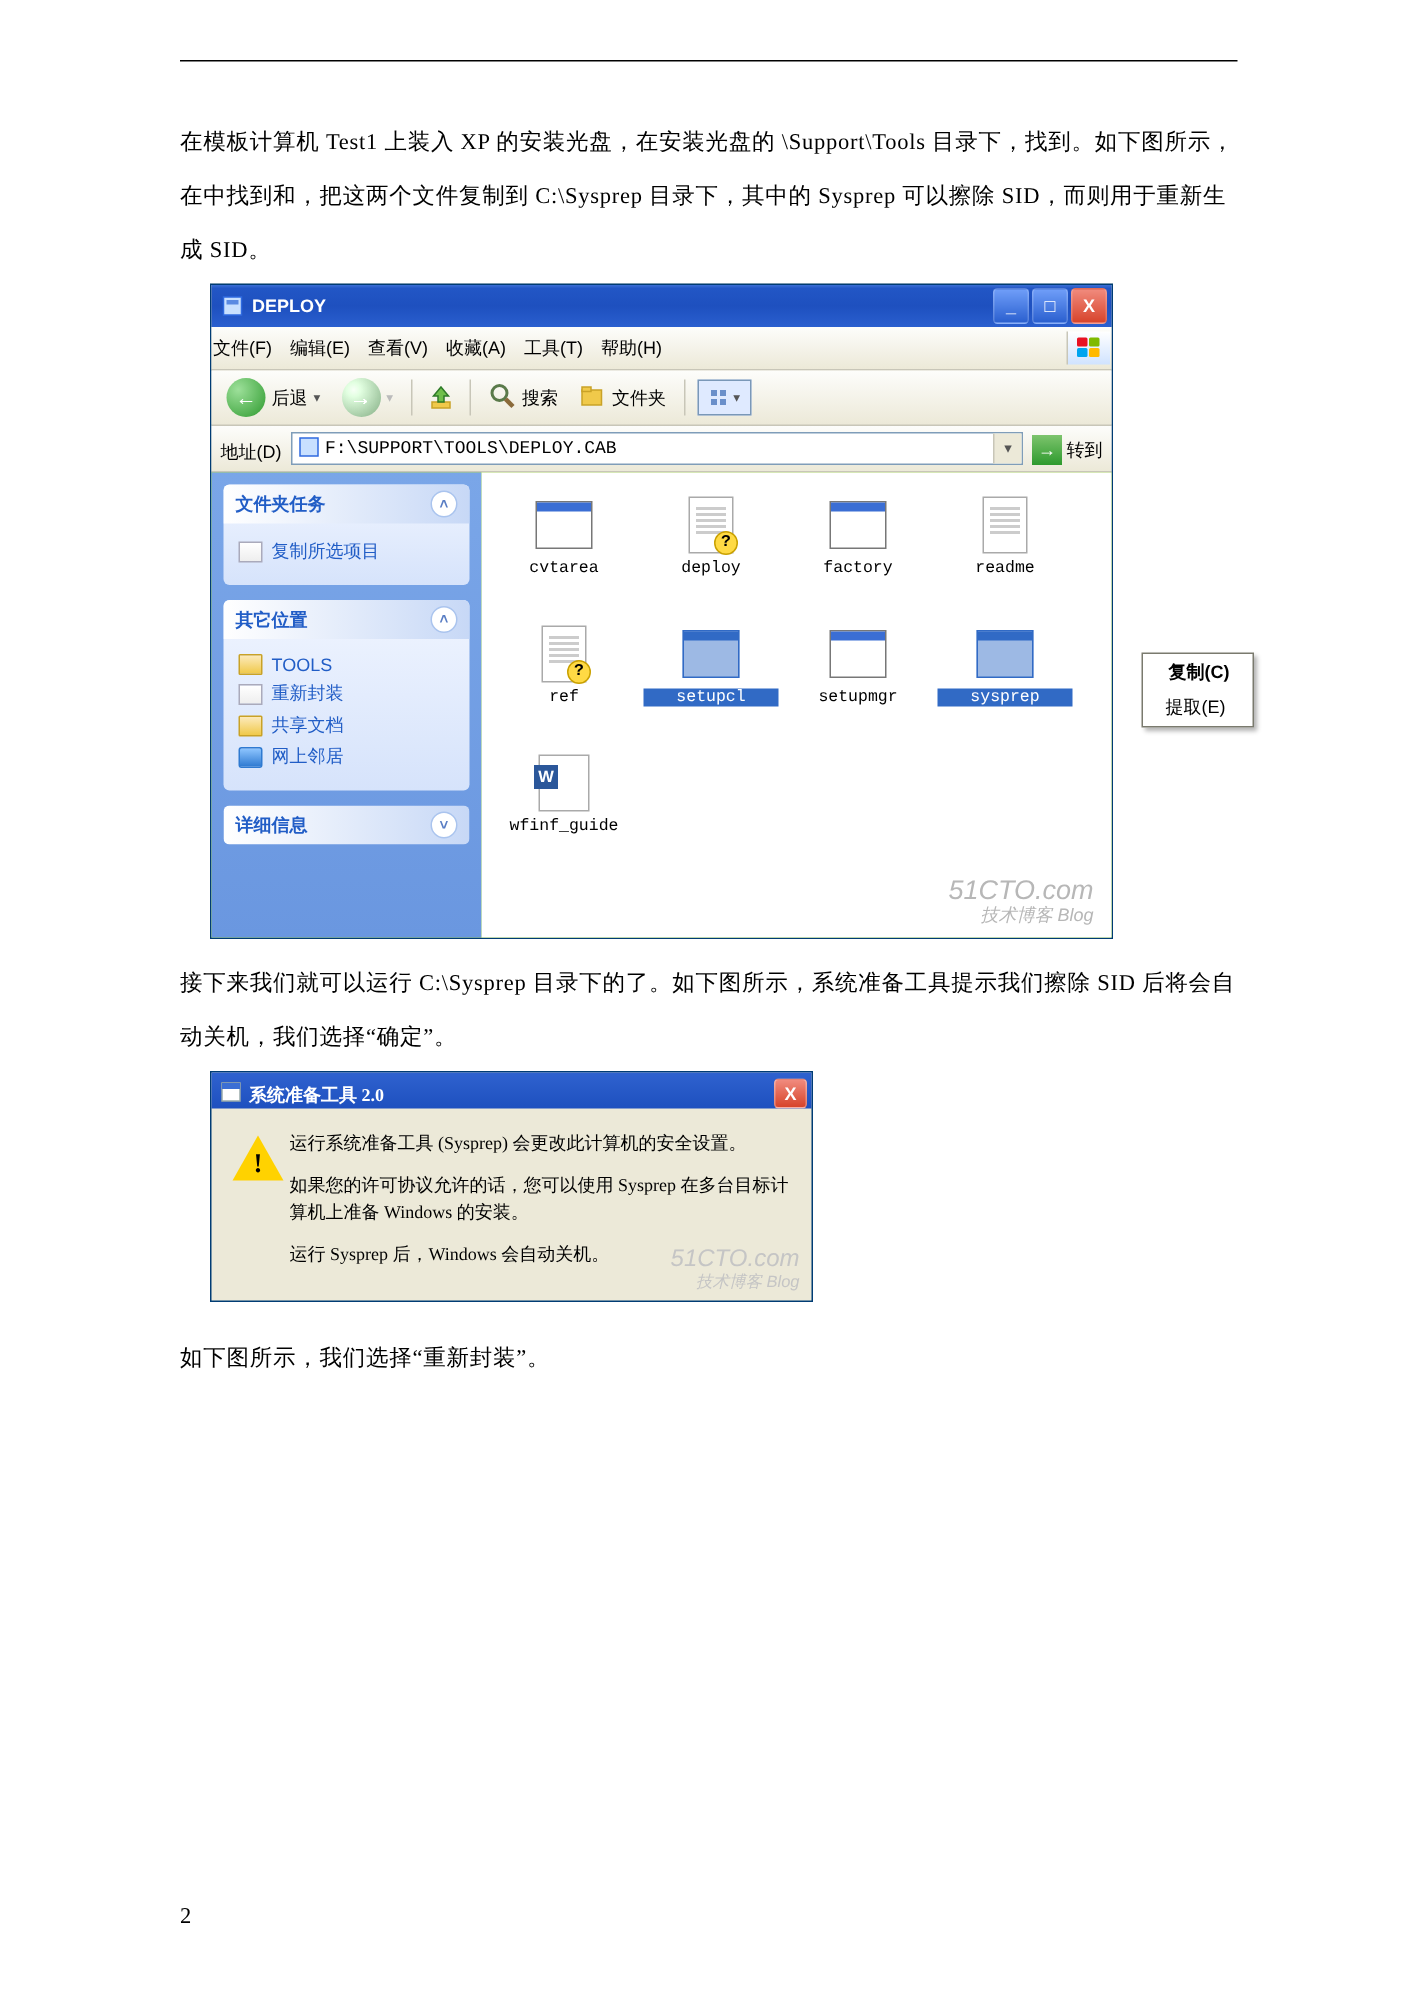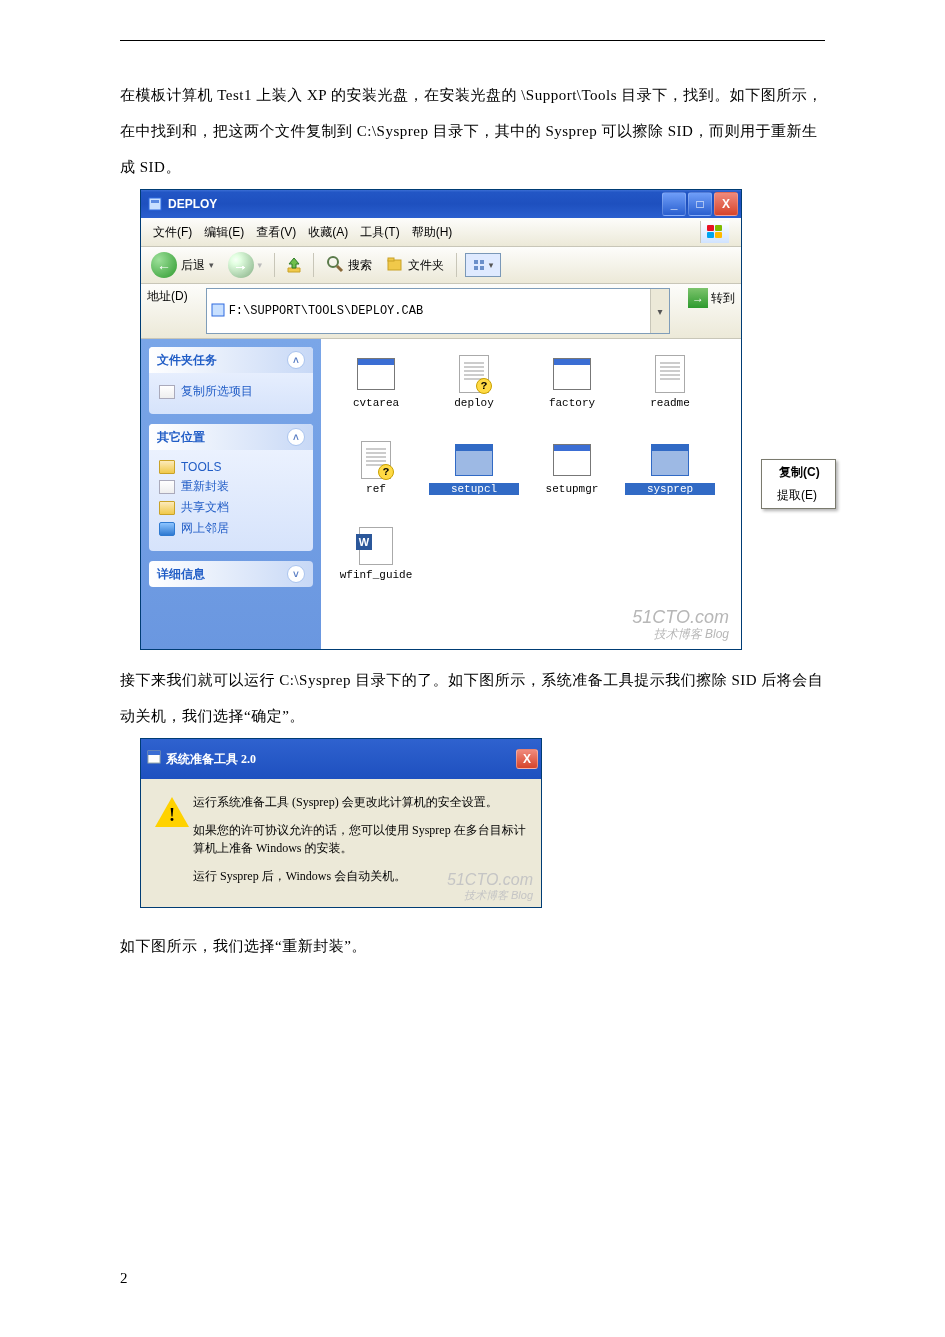--- a/index.html
+++ b/index.html
@@ -11,38 +11,38 @@
   
   .explorer { width:600px; margin:4px 0 12px 20px; background:#ece9d8; border:1px solid #003c74; font-family: SimSun, Tahoma, sans-serif; font-size:12px; }
   .titlebar { height:28px; background:linear-gradient(to bottom,#3b6ed4 0%, #2256c5 8%, #1e50bf 50%, #2a5fcf 100%); display:flex; align-items:center; justify-content:space-between; padding:0 3px 0 6px; color:#fff; font-weight:bold; }
   .titlebar .title-left { display:flex; align-items:center; gap:5px; }
   .titlebar .tb-icon svg { display:block; }
   .win-btns { display:flex; gap:2px; }
   .win-btn { width:22px; height:22px; border-radius:3px; border:1px solid #fff3; display:flex; align-items:center; justify-content:center; font-family:Arial; font-size:12px; font-weight:bold; color:#fff;}
   .win-btn.min, .win-btn.max { background:linear-gradient(#6f9ef8,#2a5fcf); }
   .win-btn.close { background:linear-gradient(#f08a7d,#d7442b); }
 
-  .menubar { background:linear-gradient(#fdfdfb,#ece9d8); border-bottom:1px solid #c8c6b8; padding:3px 12px; display:flex; justify-content:space-between; align-items:center; }
+  .menubar { background:linear-gradient(#fdfdfb,#ece9d8); border-bottom:1px solid #c8c6b8; padding:3px 1px; display:flex; justify-content:space-between; align-items:center; }
   .menubar .menus { display:flex; gap:12px; }
   .menu-logo { width:28px; height:22px; background:linear-gradient(#fff,#d0e3ff); border-left:1px solid #c8c6b8; display:flex; align-items:center; justify-content:center;}
   .flag { width:16px; height:14px; position:relative; }
   .flag span { position:absolute; width:7px; height:6px; border-radius:1px;}
   .flag .r{top:0;left:0;background:#e81123;} .flag .g{top:0;left:8px;background:#7fba00;} .flag .b{top:7px;left:0;background:#00a4ef;} .flag .y{top:7px;left:8px;background:#ffb900;}
 
   .toolbar { background:linear-gradient(#fdfdfb,#ece9d8); border-bottom:1px solid #c8c6b8; padding:3px 6px; display:flex; align-items:center; gap:6px;}
   .tb-btn { display:flex; align-items:center; gap:4px; padding:2px 4px; }
   .circle-btn { width:26px; height:26px; border-radius:50%; display:flex; align-items:center; justify-content:center; color:#fff; font-size:14px;}
   .circle-btn.green{ background:radial-gradient(circle at 30% 30%, #9de09a, #2e9a2e);}
   .circle-btn.green.dim{ filter:saturate(0.3) brightness(1.3);}
   .tb-sep{ width:1px; height:24px; background:#c8c6b8; margin:0 2px;}
   .tb-ico{ width:22px; height:22px; display:flex; align-items:center; justify-content:center;}
   .views-btn{ border:1px solid #7a98b8; background:#dfeaff; width:34px; height:22px; display:flex; align-items:center; justify-content:center; gap:2px;}
 
-  .addressbar { background:linear-gradient(#fdfdfb,#ece9d8); border-bottom:1px solid #c8c6b8; padding:4px 6px; display:flex; align-items:flex-start; gap:18px;}
-  .addr-input { flex:1; background:#fff; border:1px solid #7f9db9; height:20px; display:flex; align-items:center; padding:12px 4px; gap:4px; position:relative;}
+  .addressbar { background:linear-gradient(#fdfdfb,#ece9d8); border-bottom:1px solid #c8c6b8; padding:4px 6px; display:flex; align-items:flex-end; gap:6px;}
+  .addr-input { flex:1; background:#fff; border:1px solid #7f9db9; height:20px; display:flex; align-items:center; padding:0 4px; gap:4px; position:relative;}
   .addr-input .dd{ position:absolute; right:0; top:0; bottom:0; width:18px; border-left:1px solid #c8c6b8; background:#ece9d8; display:flex; align-items:center; justify-content:center; font-size:10px; color:#555;}
   .go-btn{ display:flex; align-items:center; gap:3px; color:#000;}
   .go-sq{ width:20px; height:20px; background:linear-gradient(#7dc46d,#2e9a2e); display:flex; align-items:center; justify-content:center; color:#fff; font-weight:bold;}
 
   .explorer-body{ display:flex; background:#84cc16; height:310px; position:relative;}
   .side-pane{ width:180px; background:linear-gradient(to bottom,#7aa6e8,#6a97e0); padding:8px; box-sizing:border-box; display:flex; flex-direction:column; gap:10px;}
   .side-box{ background:linear-gradient(to bottom,#f0f5ff,#d6e3fb); border-radius:4px; overflow:hidden;}
   .side-head{ background:linear-gradient(to right,#fff,#c7d8f6); padding:4px 8px; color:#215dc6; font-weight:bold; display:flex; justify-content:space-between; align-items:center;}
   .side-head .collapse{ width:16px; height:16px; border-radius:50%; background:#fff; border:1px solid #aac4ee; color:#5a7ec4; font-size:10px; display:flex; align-items:center; justify-content:center;}
   .side-body{ padding:6px 10px 10px 10px; }
@@ -71,21 +71,21 @@
 
   .ctx-menu{ position:absolute; left:440px; top:120px; background:#fff; border:1px solid #7a7a6e; box-shadow:2px 2px 3px rgba(0,0,0,0.3); font-size:12px; padding:1px;}
   .ctx-menu div{ padding:3px 14px; white-space:nowrap;}
   .ctx-menu div:first-child{ font-weight:bold;padding-left:16px; }
 
   .watermark{ position:absolute; right:12px; bottom:8px; color:#b7b7b7; font-family:Arial; font-size:18px; text-align:right; line-height:1.1; font-style:italic; pointer-events:none;}
   .watermark small{ font-size:12px; display:block;}
 
   
   .dialog{ width:400px; margin:4px 0 20px 20px; border:1px solid #003c74; font-family:SimSun,Tahoma; font-size:12px; background:#ece9d8; position:relative;}
-  .dlg-title{ height:40px; background:linear-gradient(to bottom,#2f62cf,#1e50bf); color:#fff; font-weight:bold; display:flex; align-items:center; justify-content:space-between; padding:0 3px 0 6px;}
+  .dlg-title{ height:24px; background:linear-gradient(to bottom,#2f62cf,#1e50bf); color:#fff; font-weight:bold; display:flex; align-items:flex-end; justify-content:space-between; padding:0 3px 0 6px;}
   .dlg-title .dlg-left{ display:flex; align-items:center; gap:5px;}
   .dlg-close{ width:20px; height:18px; background:linear-gradient(#f08a7d,#d7442b); border:1px solid #fff5; border-radius:3px; color:#fff; display:flex; align-items:center; justify-content:center; font-family:Arial; font-weight:bold; font-size:12px;}
   .dlg-body{ padding:14px 14px 12px 14px; display:flex; gap:4px; align-items:flex-start; position:relative;}
   .warn-ico{ width:0; height:0; border-left:17px solid transparent; border-right:17px solid transparent; border-bottom:30px solid #ffd200; position:relative; margin-top:4px;}
   .warn-ico::after{ content:"!"; position:absolute; left:-4px; top:8px; width:8px; text-align:center; font-weight:bold; font-size:18px; color:#000;}
   .dlg-text p{ margin:0 0 10px 0; line-height:1.5;}
   .dlg-btns{ text-align:center; padding:0 0 14px 0;}
   .dlg-btn{ display:inline-block; min-width:70px; padding:3px 16px; background:#ece9d8; border:1px solid #404040; margin:0 10px;}
   .dlg-btn.def{ outline:1px dotted #000; outline-offset:-4px; box-shadow:inset 0 0 0 1px #000, 0 0 0 1px #7a9fdc;}
   .wm2{ position:absolute; right:8px; bottom:6px; color:#c5c5c5; font-family:Arial; font-size:16px; font-style:italic; text-align:right; line-height:1.1;}

